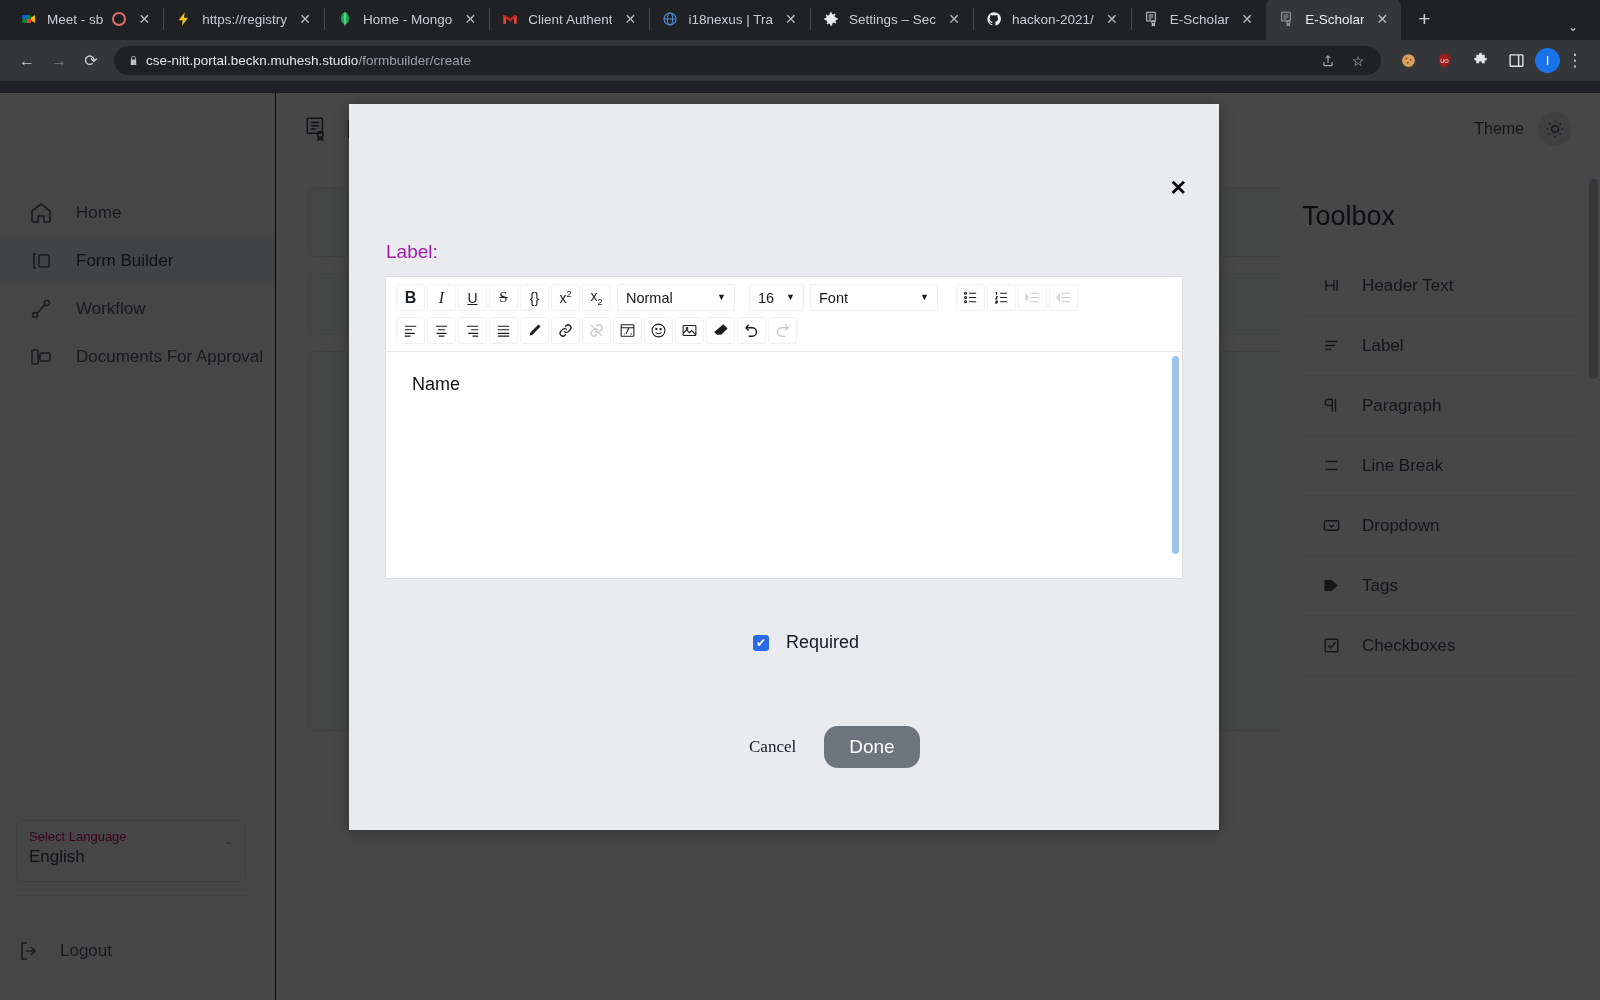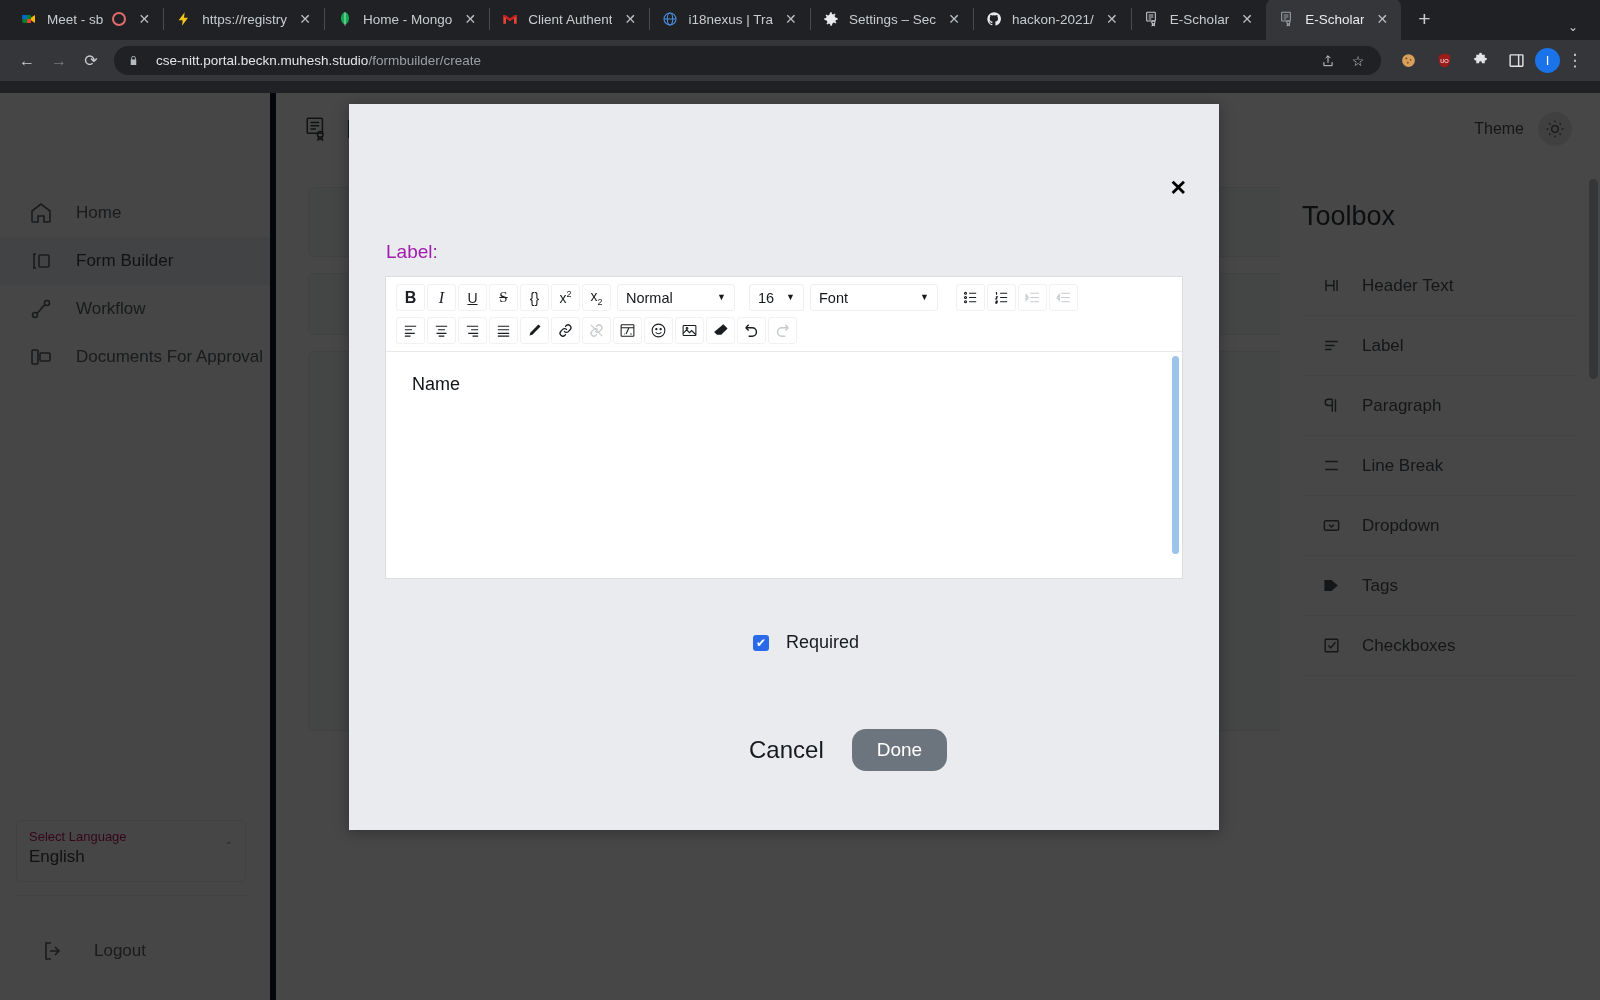--- a/index.html
+++ b/index.html
@@ -101,21 +101,21 @@
   .nav-btn.dim { color: #77797c; }
   .omnibox {
     flex: 1;
     height: 29px;
     background: #202124;
     border-radius: 15px;
     display: flex;
     align-items: center;
     margin: 0 8px 0 6px;
     padding: 0 10px 0 14px;
-    gap: 17px;
+    gap: 7px;
     min-width: 0;
   }
   .lock-icon { color: #b8bcc0; font-size: 11.5px; display:flex; }
   .url {
     font-size: 13.5px;
     color: #e3e5e8;
     white-space: nowrap;
     overflow: hidden;
   }
   .url .path { color: #9aa0a6; }
@@ -138,21 +138,21 @@
     position: absolute;
     top: 93px; left: 0;
     width: 1600px; height: 907px;
     background: #ffffff;
     overflow: hidden;
   }
   .app-sidebar {
     position: absolute; left: 0; top: 0;
     width: 276px; height: 907px;
     background: #fafafa;
-    border-right: 6px solid #0f172a;
+    border-right: 1px solid #0f172a;
     padding-top: 96px;
   }
   .side-item {
     display: flex; align-items: center; gap: 22px;
     height: 48px;
     padding-left: 28px;
     color: #5b6066;
     font-size: 17px;
   }
   .side-item.active { background: #eef1f4; color: #3d4248; }
@@ -169,22 +169,22 @@
   .lang-caret {
     position: absolute; right: 12px; top: 20px;
     font-size: 10px; color: #8b9096; line-height: 1;
   }
   .side-divider {
     position: absolute; bottom: 104px; left: 14px;
     width: 234px; height: 1px; background: #eceef0;
   }
   .logout-item {
     position: absolute; bottom: 36px; left: 0;
-    display: flex; align-items: center; gap: 28px;
-    padding-left: 40px;
+    display: flex; align-items: center; gap: 18px;
+    padding-left: 16px;
     color: #5b6066; font-size: 17px;
   }
 
   .app-header {
     position: absolute; left: 276px; top: 0;
     width: 1324px; height: 72px;
     display: flex; align-items: center;
     padding: 0 28px;
     gap: 16px;
   }
@@ -335,22 +335,23 @@
     display: flex; align-items: center; justify-content: center;
     color: #fff; font-size: 12px; line-height: 1;
   }
   .req-label { font-size: 18px; color: #16191d; }
 
   .btn-row {
     position: absolute; left: 386px; top: 622px;
     display: flex; align-items: center;
   }
   .btn-cancel {
-    font-size: 24px; color: #16191d;
+    font-size: 17px; color: #16191d;
     padding: 10px 14px;
+    font-family: Liberation Serif, serif;
   }
   .btn-done {
     background: #6c757d; color: #fff;
     font-size: 19px;
     padding: 10px 25px;
     border-radius: 14px;
     margin-left: 14px;
   }
 </style>
 </head>

